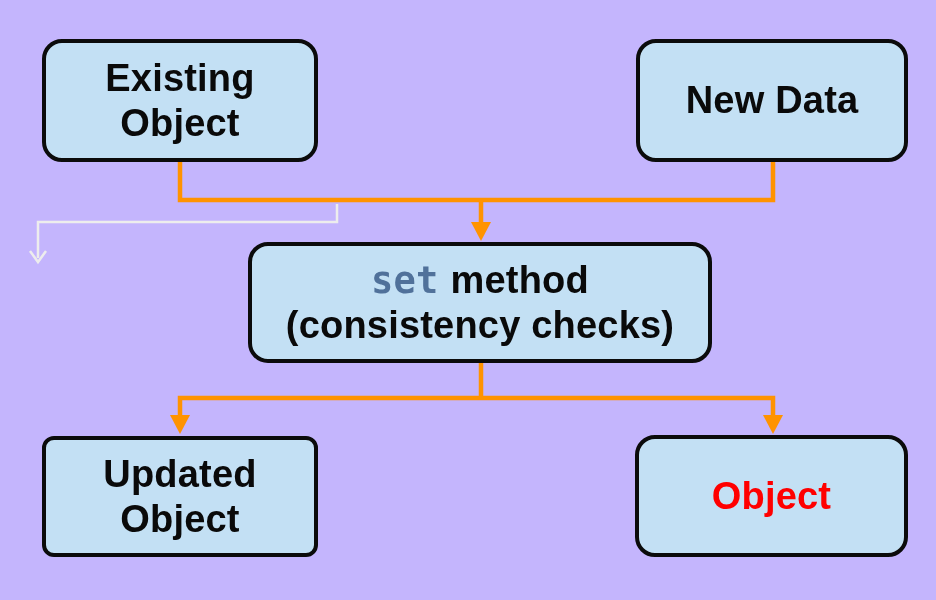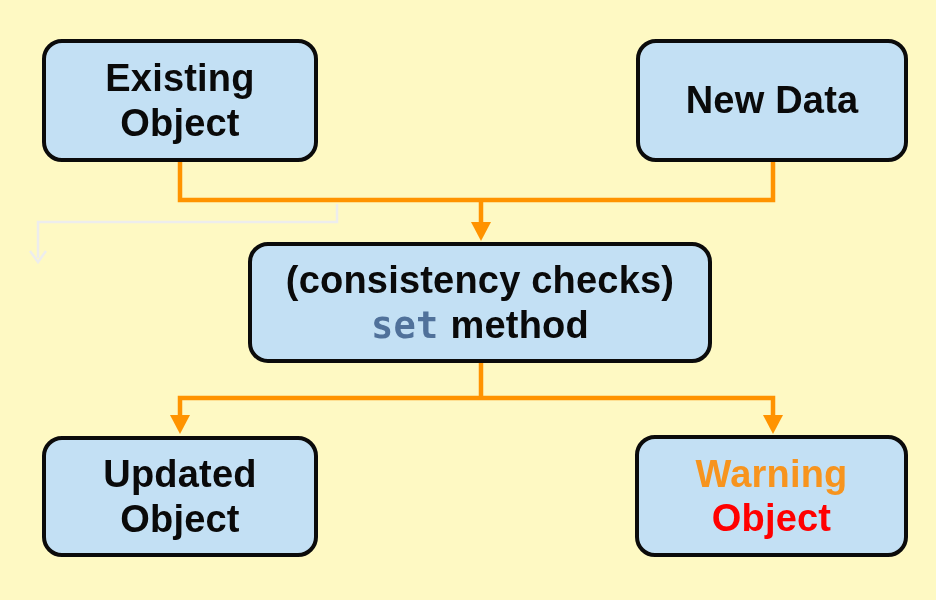--- a/index.html
+++ b/index.html
@@ -1,20 +1,20 @@
 <!DOCTYPE html>
 <html><head>
 <meta charset="utf-8">
 <style>
   html, body { margin: 0; padding: 0; background: #ffffff; }
   .canvas {
     position: relative;
     width: 936px;
     height: 600px;
-    background: #fef9c3;
+    background: #c4b5fd;
     overflow: hidden;
     font-family: "Liberation Sans", sans-serif;
   }
   .connectors {
     position: absolute;
     left: 0; top: 0;
     width: 936px; height: 600px;
     pointer-events: none;
   }
   .node {
@@ -29,21 +29,21 @@
     text-align: center;
     font-weight: bold;
     font-size: 38px;
     line-height: 1.17;
     color: #0a0a0a;
     letter-spacing: 0.2px;
   }
   .node-existing { left: 42px;  top: 39px;  width: 276px; height: 123px; }
   .node-newdata  { left: 636px; top: 39px;  width: 272px; height: 123px; }
   .node-set      { left: 248px; top: 242px; width: 464px; height: 121px; }
-  .node-updated  { left: 42px;  top: 436px; width: 276px; height: 121px; }
+  .node-updated  { left: 42px;  top: 436px; width: 276px; height: 121px; border-radius: 12px; }
   .node-warning  { left: 635px; top: 435px; width: 273px; height: 122px; }
   .multiline { white-space: pre-line; }
   .keyword {
     font-family: "DejaVu Sans Mono", "Liberation Mono", monospace;
     color: #50719a;
     font-size: 37px;
     margin-right: 12px;
   }
   .warning-text { color: #f7941e; }
   .error-text   { color: #ff0000; }
@@ -72,32 +72,31 @@
     <span class="multiline">Existing
 Object</span>
   </div>
 
   <div class="node node-newdata">
     <span>New Data</span>
   </div>
 
   <div class="node node-set">
     <div>
-      <div>(consistency checks)</div>
       <div>
         <span class="keyword">set</span><span>method</span>
       </div>
+      <div>(consistency checks)</div>
     </div>
   </div>
 
   <div class="node node-updated">
     <span class="multiline">Updated
 Object</span>
   </div>
 
   <div class="node node-warning">
     <div>
-      <div class="warning-text">Warning</div>
       <div class="error-text">Object</div>
     </div>
   </div>
 
 </div>
 
 </body></html>

